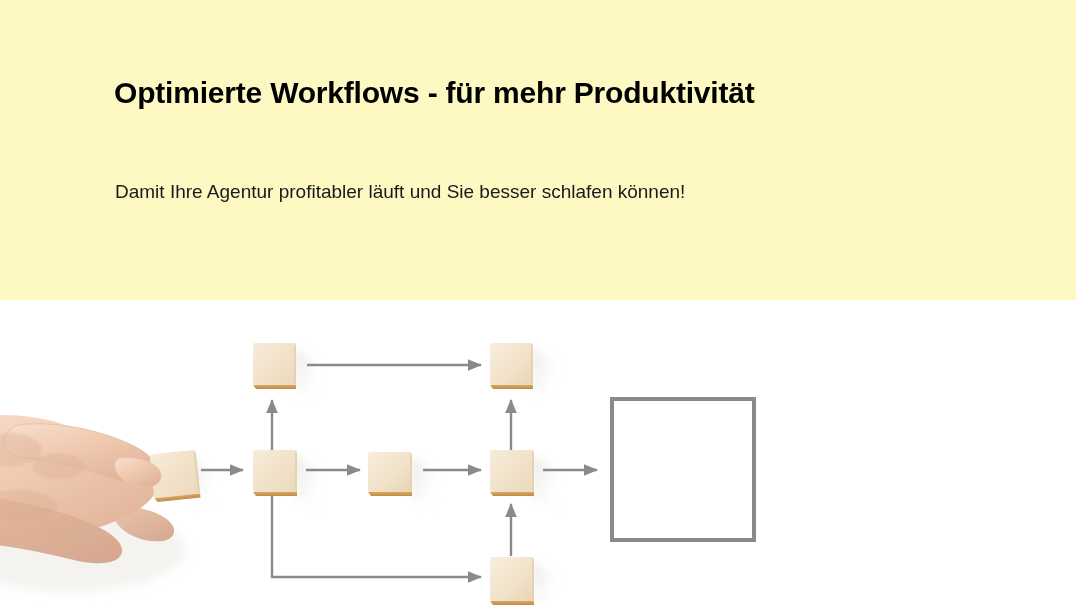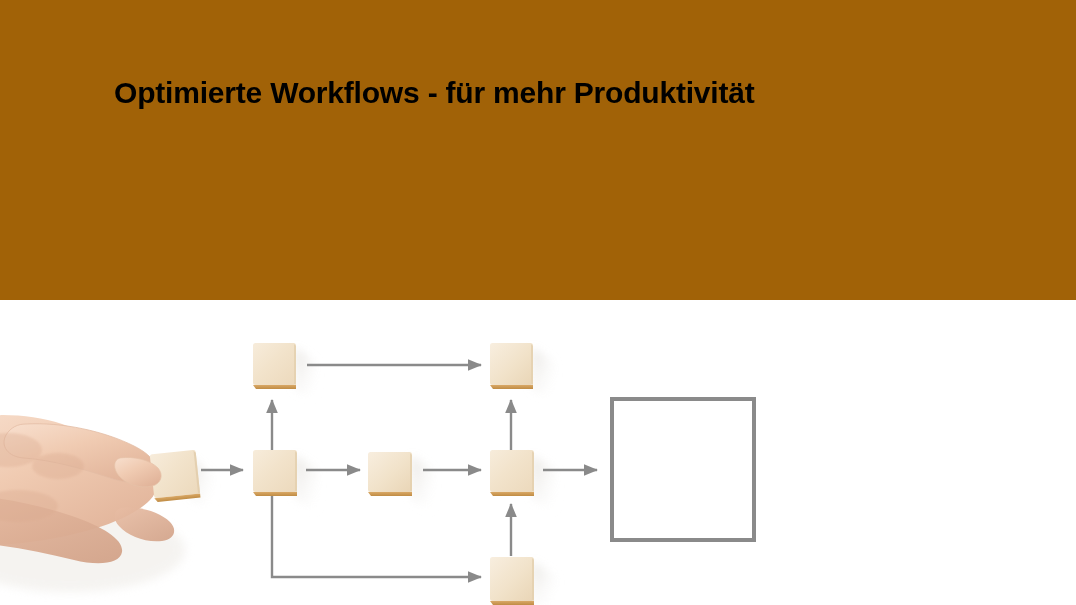--- a/index.html
+++ b/index.html
@@ -11,21 +11,21 @@
     width: 1076px;
     height: 605px;
     overflow: hidden;
     font-family: "Liberation Sans", sans-serif;
     position: relative;
   }
 
   #slide {
     position: absolute;
     inset: 0;
-    background: #a16207;
+    background: #fef9c3;
   }
 
   
   #slide-title {
     position: absolute;
     left: 114px;
     top: 56px;
     font-size: 30px;
     font-weight: bold;
     color: #000000;
@@ -55,20 +55,21 @@
     display: block;
   }
 </style>
 </head>
 <body>
 
 <div id="slide">
 
   <h1 id="slide-title">Optimierte Workflows - für mehr Produktivität</h1>
 
+  <p id="slide-subtitle">Damit Ihre Agentur profitabler läuft und Sie besser schlafen können!</p>
 
   <div id="workflow-illustration">
 
     <svg width="1076" height="305" viewBox="0 0 1076 305" xmlns="http://www.w3.org/2000/svg">
 
       <defs>
 
         <linearGradient id="woodFace" x1="0" y1="0" x2="1" y2="1">
           <stop offset="0%" stop-color="#f7ecdb"></stop>
           <stop offset="45%" stop-color="#f2e3cb"></stop>

